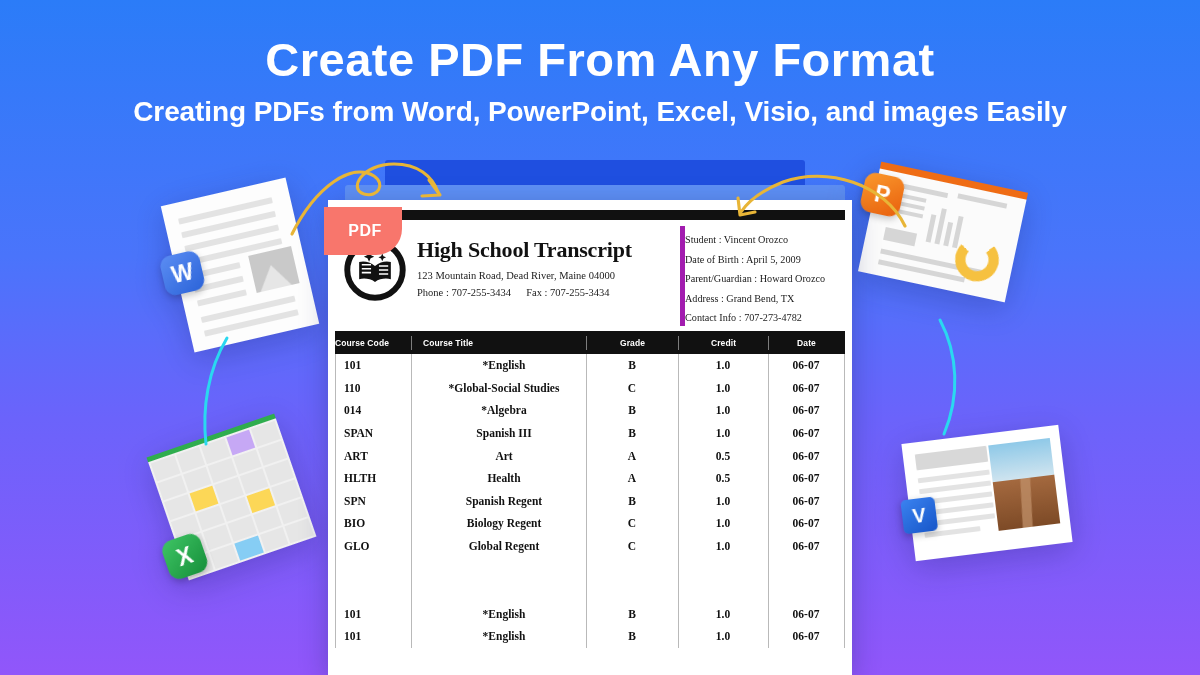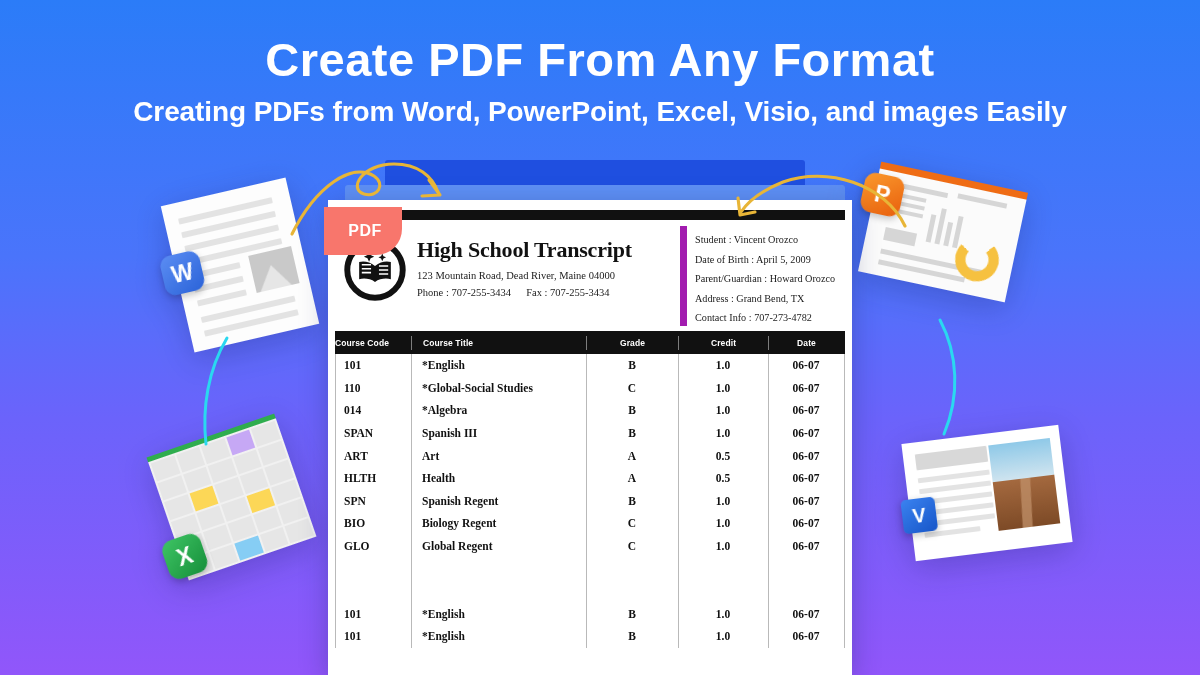--- a/index.html
+++ b/index.html
@@ -134,22 +134,22 @@
     font-family: "Liberation Serif", serif;
     font-size: 10.5px;
     color: #1a1a1a;
     margin-top: 6px;
     white-space: nowrap;
   }
   .school-phone .gap { display: inline-block; width: 10px; }
 
   .head-right {
     width: 148px;
-    border-left: 7px solid #a21caf;
-    padding-left: 8px;
+    border-left: 5px solid #a21caf;
+    padding-left: 0;
     padding-top: 8px;
   }
   .meta-line {
     font-family: "Liberation Serif", serif;
     font-size: 10.2px;
     color: #1a1a1a;
     margin-bottom: 8.5px;
     white-space: nowrap;
   }
 
@@ -182,21 +182,21 @@
   .tbody { position: relative; }
   .trow { display: flex; height: 22.6px; align-items: center; }
   .trow .td {
     font-family: "Liberation Serif", serif;
     font-size: 11.5px;
     font-weight: bold;
     color: #111;
     white-space: nowrap;
   }
   .td.c0 { width: 76px; padding-left: 9px; text-align: left; }
-  .td.c1 { width: 175px; padding-left: 11px; text-align: left; }
+  .td.c1 { width: 175px; padding-left: 11px; text-align: center; }
   .td.c2 { width: 92px; text-align: center; }
   .td.c3 { width: 90px; text-align: center; }
   .td.c4 { width: 76px; text-align: center; }
 
   
   .vrules { position: absolute; left: 0; top: 0; width: 510px; height: 100%; pointer-events: none; }
   .vrule { position: absolute; top: 0; bottom: 0; width: 1px; background: #b9b9b9; }
   .vrule.v0 { left: 0; }
   .vrule.v1 { left: 76px; }
   .vrule.v2 { left: 251px; }

